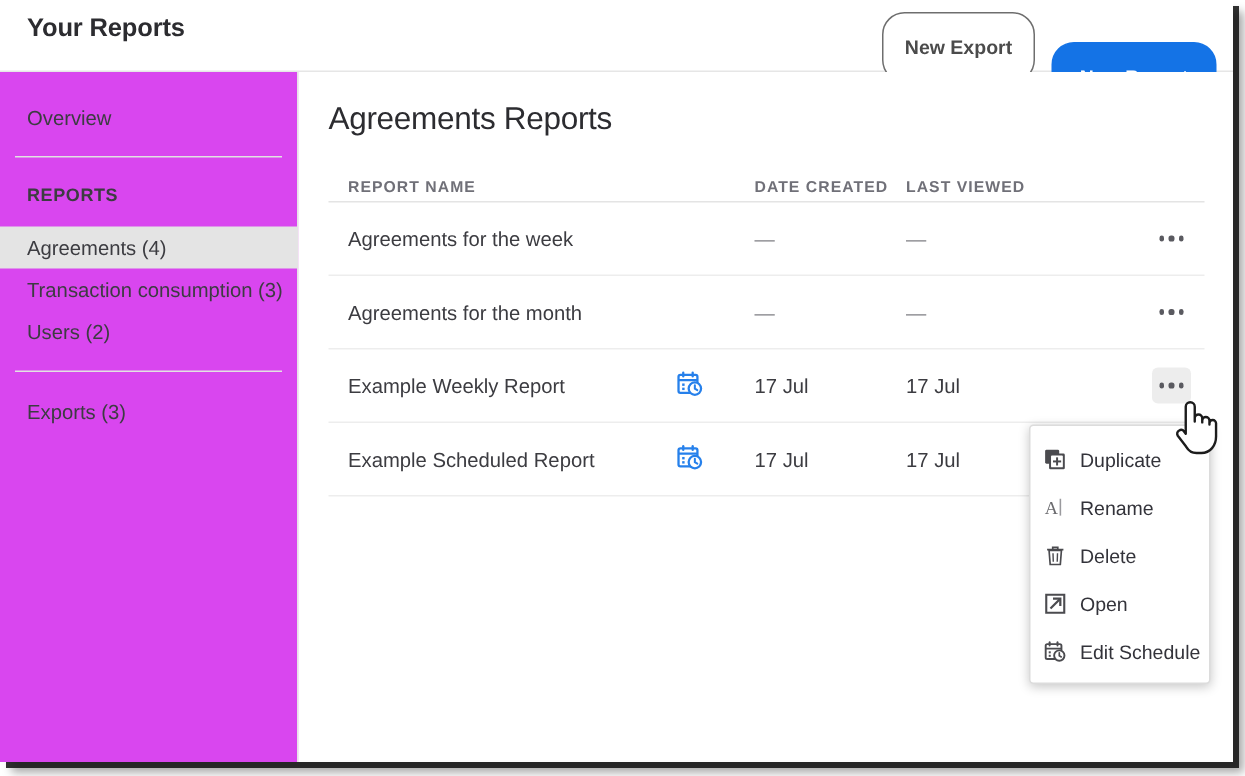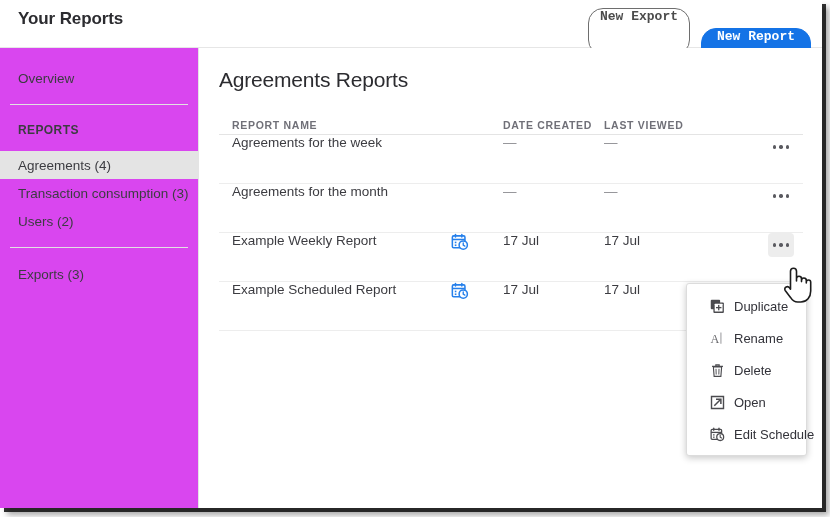--- a/index.html
+++ b/index.html
@@ -47,27 +47,26 @@
     letter-spacing: -0.1px;
   }
   .pill-btn {
     position: absolute;
     top: 8px;
     height: 47px;
     border-radius: 15px;
     font-size: 13px;
     font-weight: bold;
     display: flex;
-    align-items: flex-start;
+    align-items: center;
     justify-content: center;
     box-sizing: border-box;
     cursor: pointer;
     user-select: none;
     white-space: nowrap;
-    font-family: Liberation Mono, monospace;
   }
   #btn-new-export {
     left: 588px;
     width: 102px;
     background: #ffffff;
     border: 1.6px solid #6e6e6e;
     color: #4b4b4b;
   }
   #btn-new-report {
     left: 701px;
@@ -150,21 +149,21 @@
     align-items: flex-end;
     height: 22px;
     border-bottom: 1px solid #e4e4e4;
     font-size: 10.5px;
     font-weight: bold;
     letter-spacing: 0.7px;
     color: #707078;
   }
   .t-row {
     display: flex;
-    align-items: flex-start;
+    align-items: center;
     height: 48px;
     border-bottom: 1px solid #ededed;
     font-size: 13.5px;
     color: #3c3c41;
     position: relative;
   }
   .c-name {
     width: 222px;
     padding-left: 13px;
     box-sizing: border-box;
@@ -228,21 +227,21 @@
     border: 1px solid #dcdcdc;
     border-radius: 3px;
     box-shadow: 0 2px 7px rgba(0,0,0,0.22);
     padding: 6px 0 5px 0;
     z-index: 40;
   }
   .m-item {
     height: 32px;
     display: flex;
     align-items: center;
-    padding-left: 23px;
+    padding-left: 9px;
     font-size: 13px;
     color: #33333a;
     cursor: pointer;
     white-space: nowrap;
   }
   .m-item .m-ic {
     width: 24px;
     display: flex;
     align-items: center;
     justify-content: flex-start;

